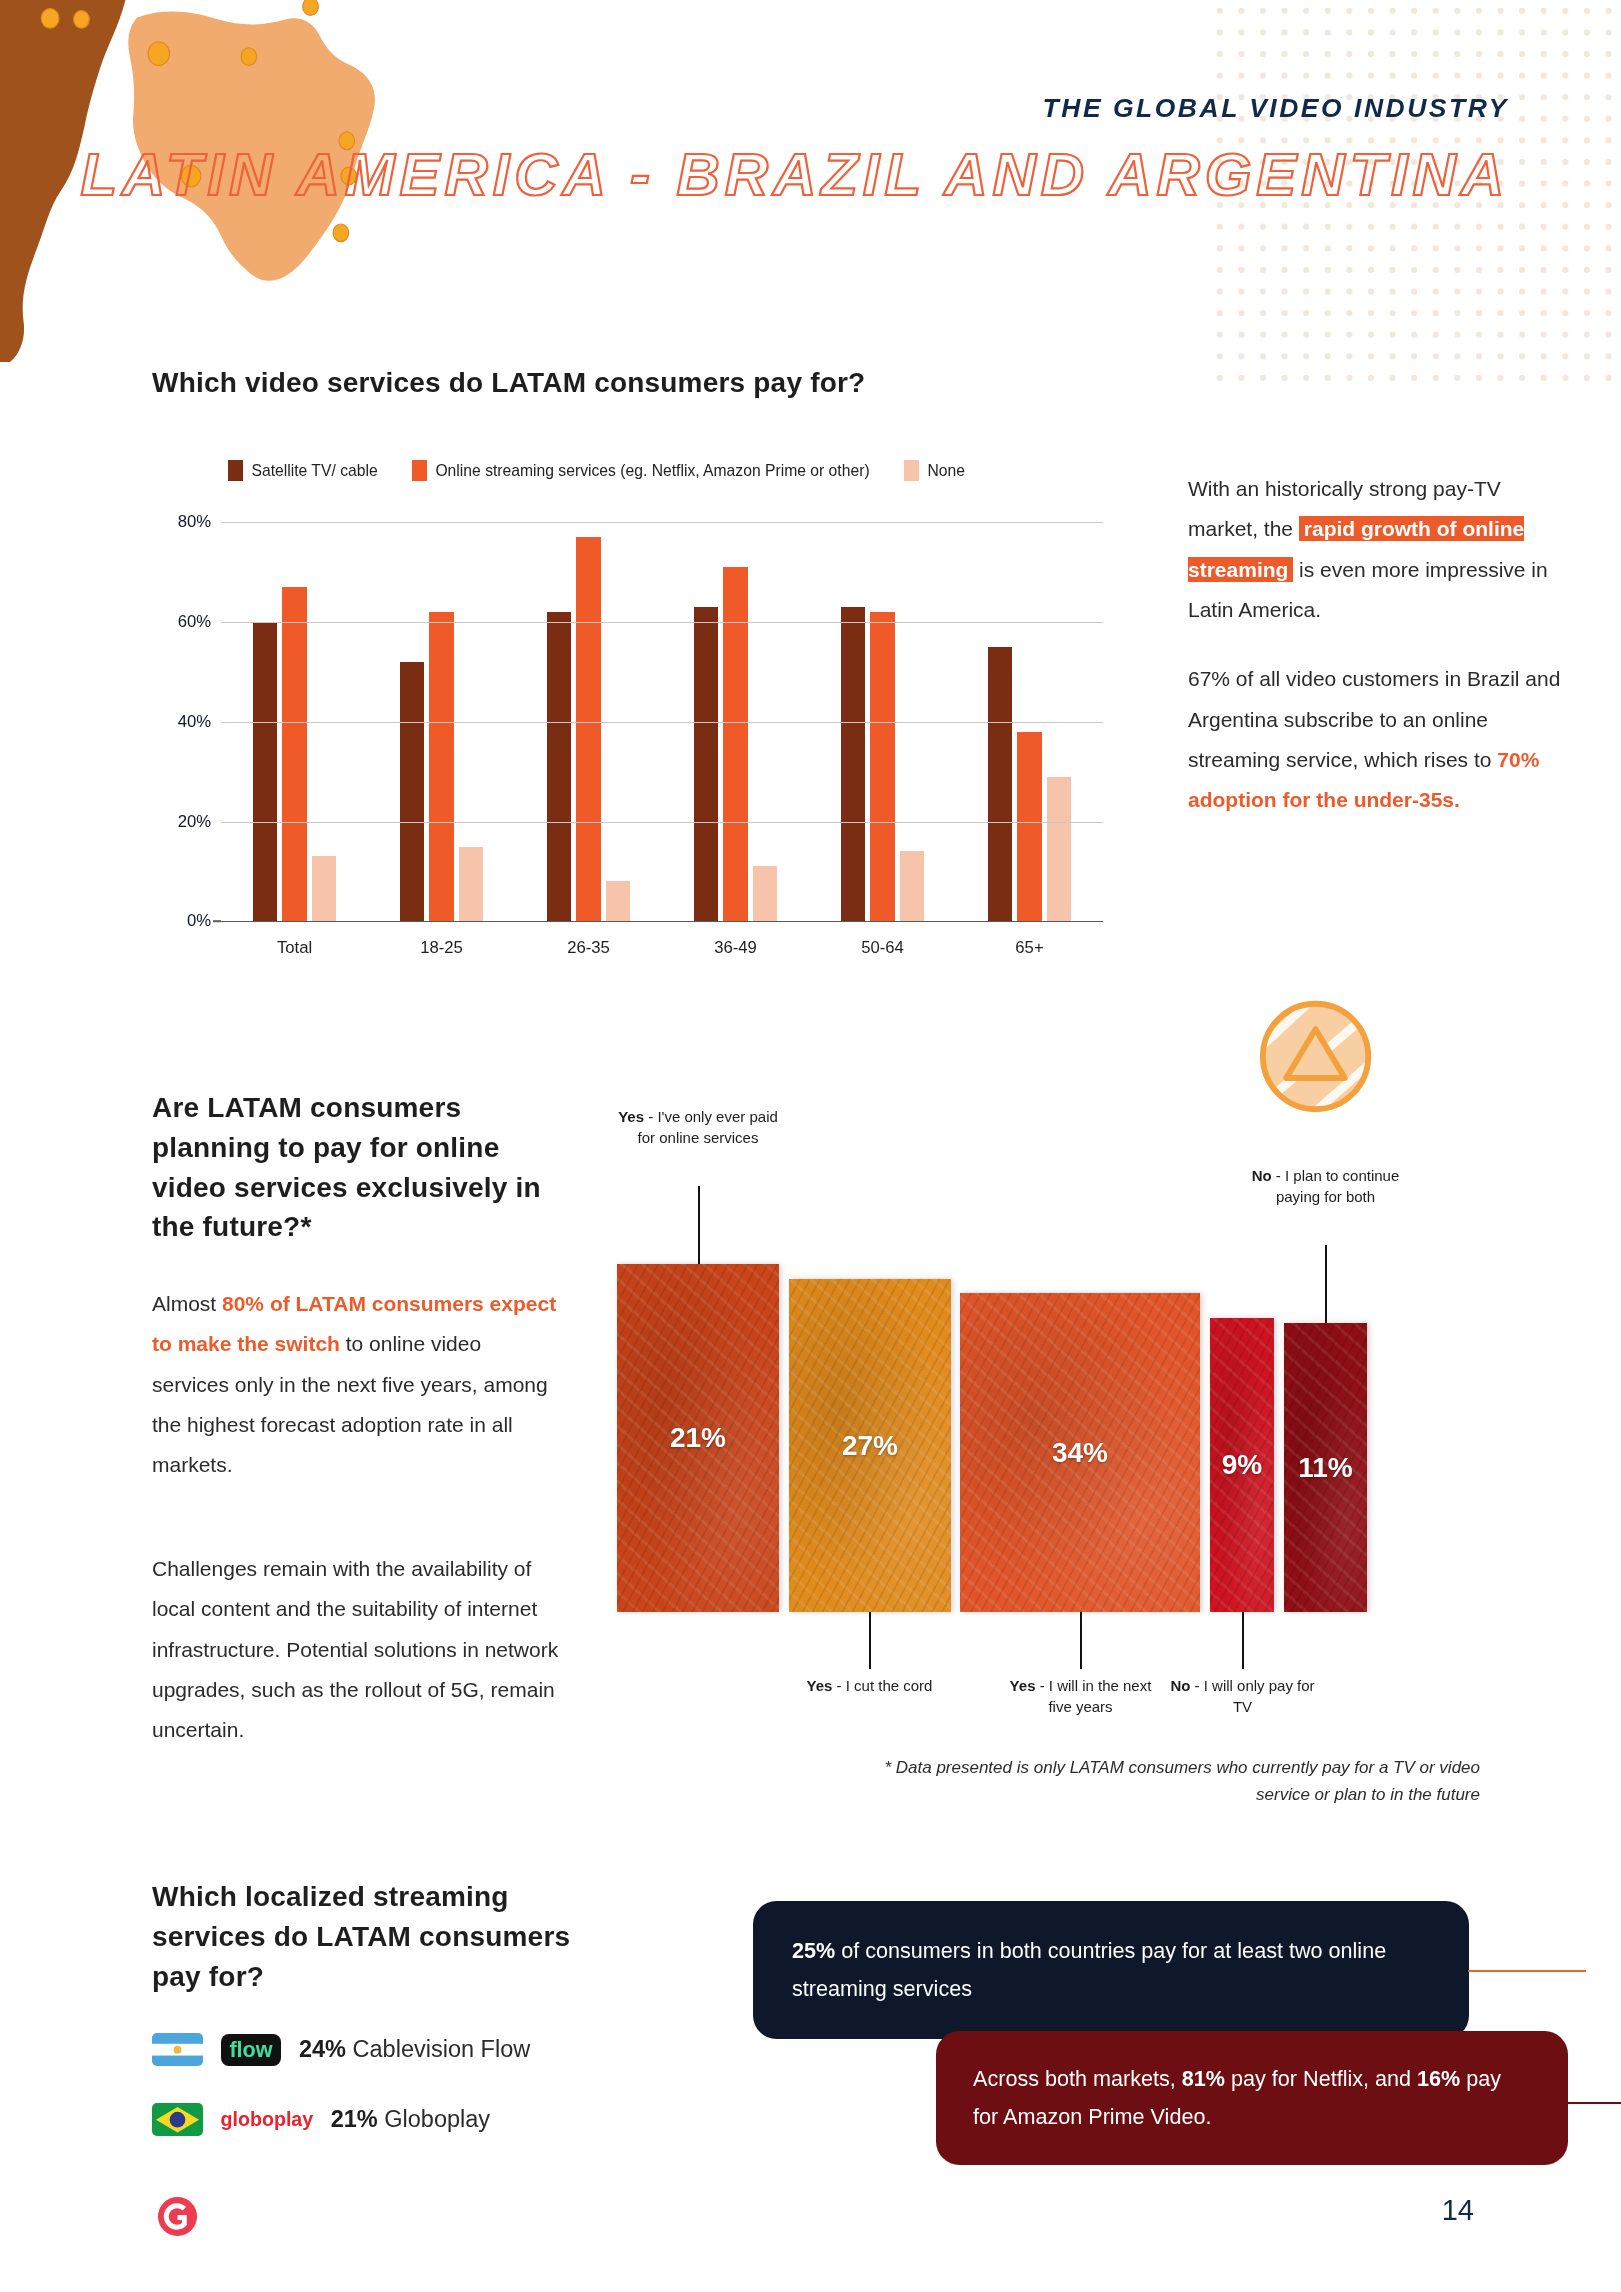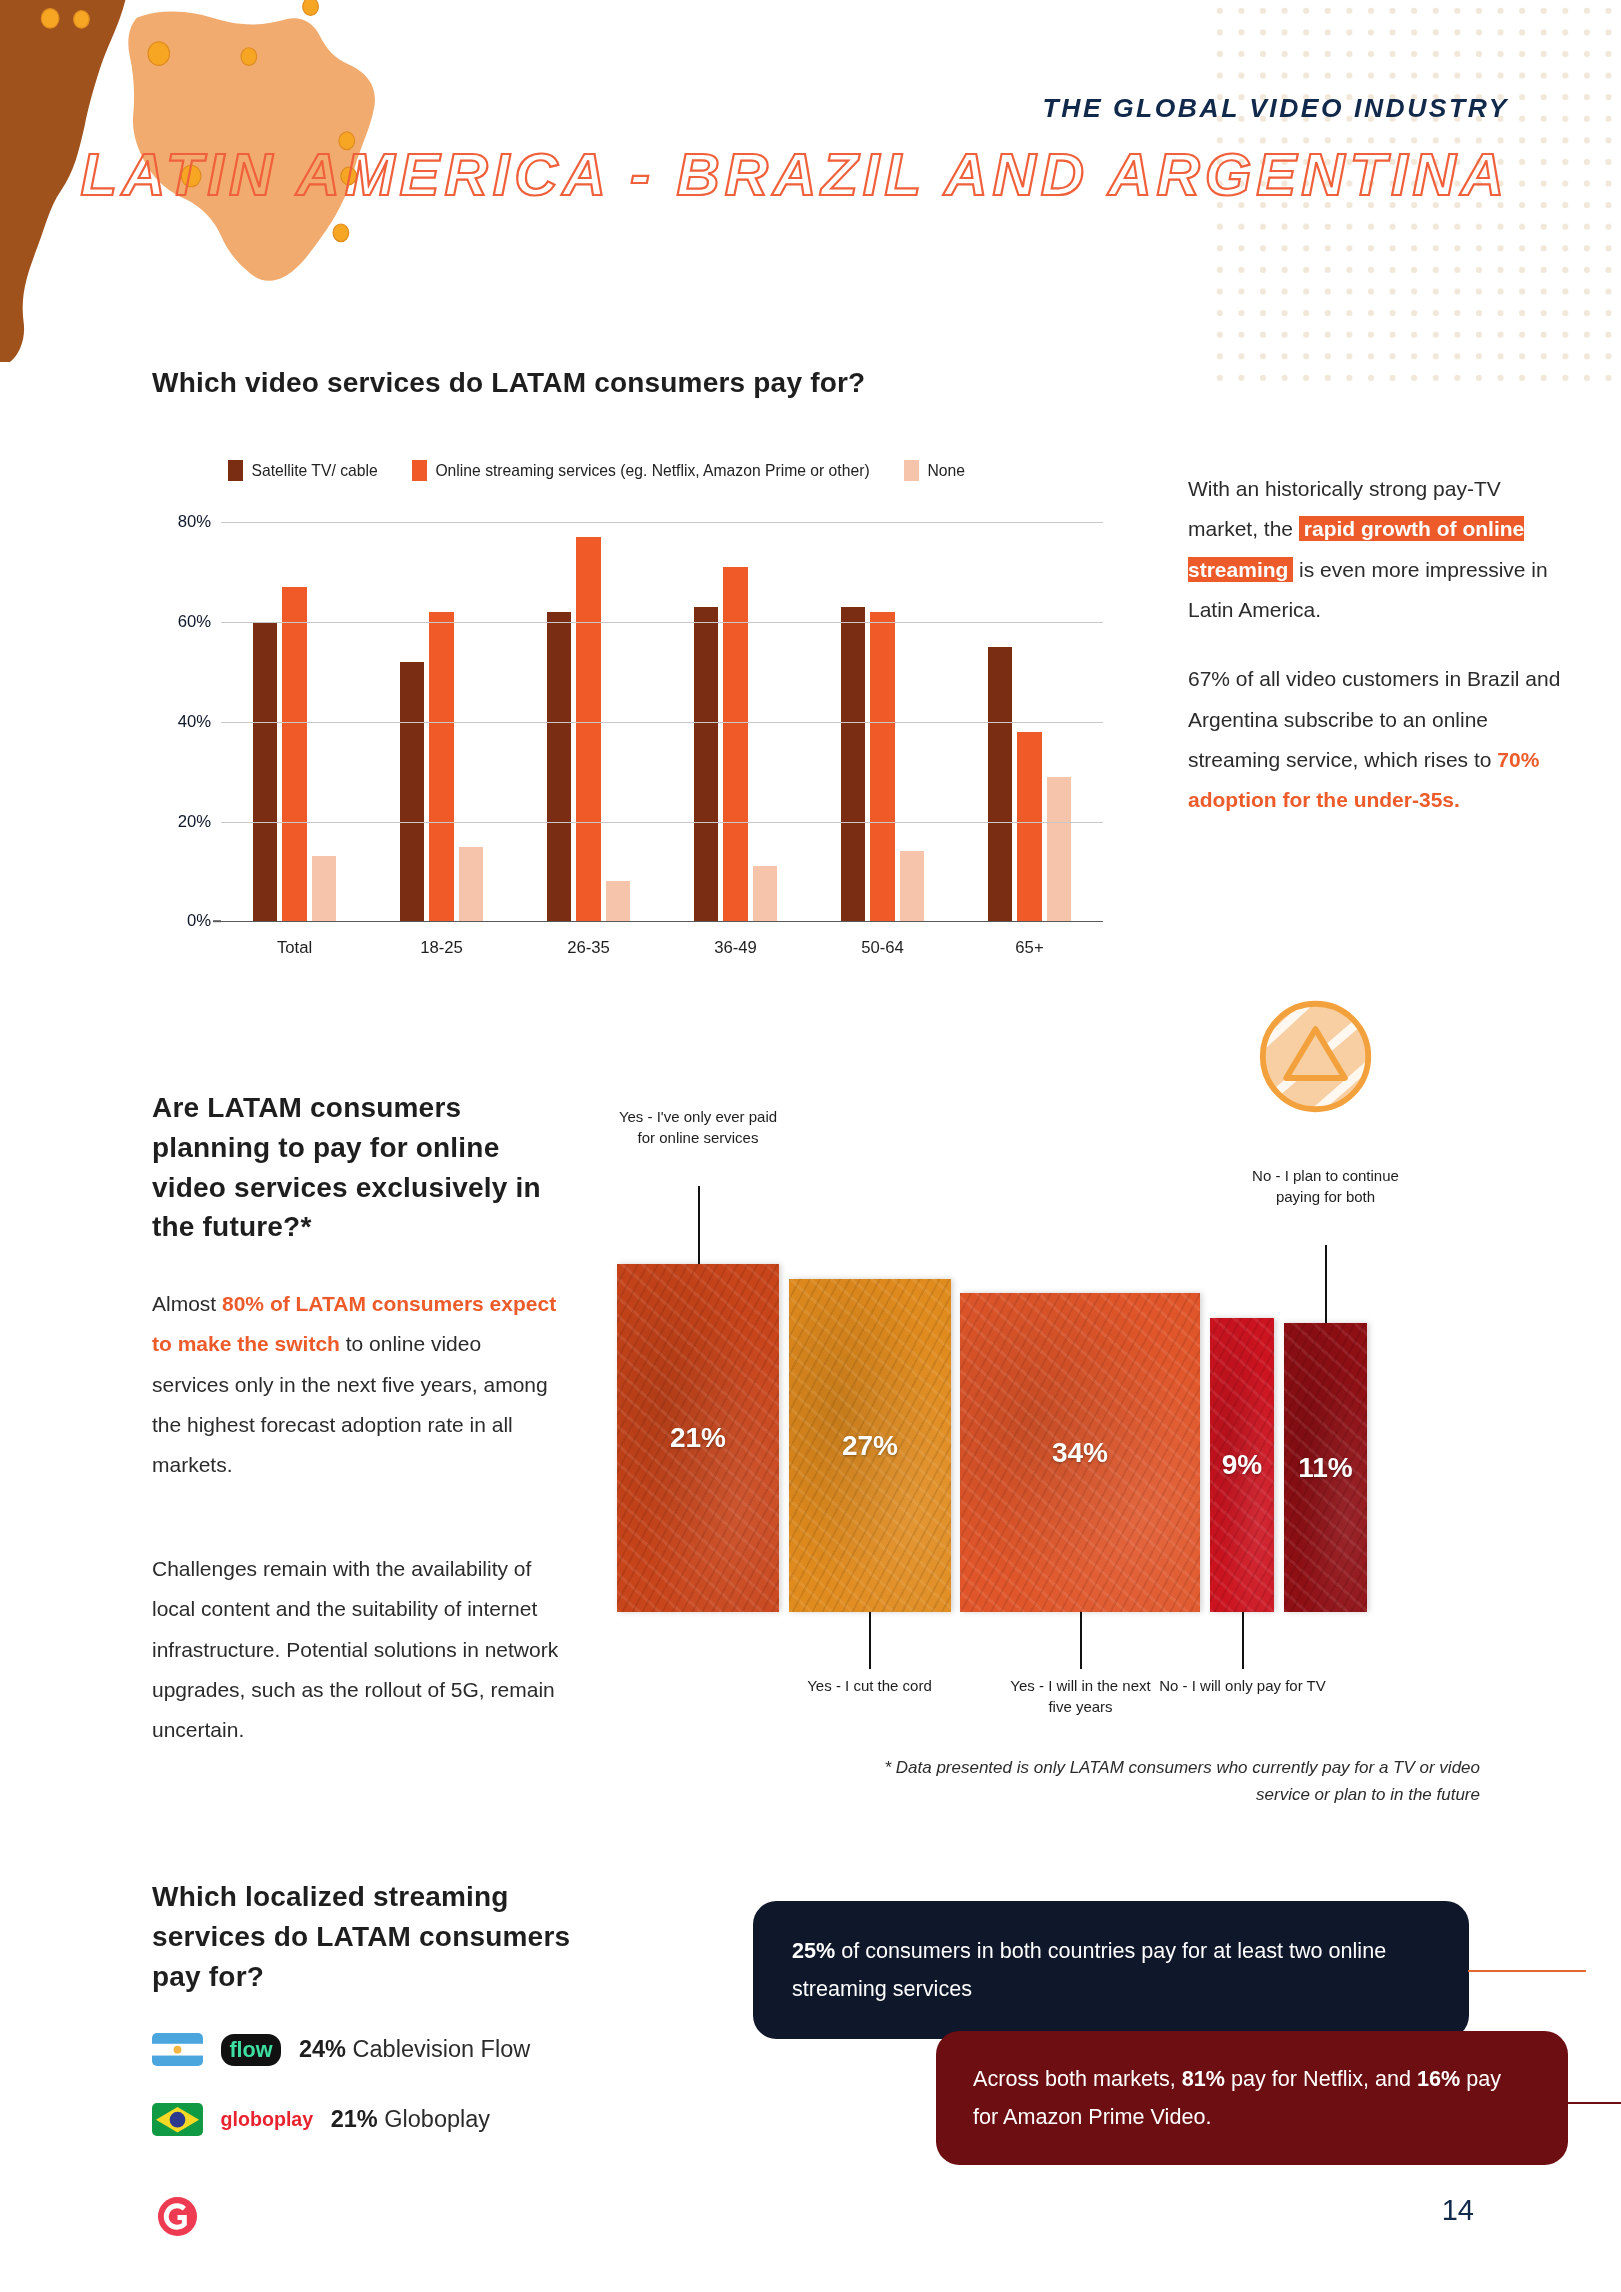--- a/index.html
+++ b/index.html
@@ -102,21 +102,21 @@
     opacity:.55;
     background-image:
       repeating-linear-gradient(118deg, rgba(0,0,0,.16) 0 2px, transparent 2px 8.8px),
       repeating-linear-gradient(42deg, rgba(255,255,255,.14) 0 2.9px, transparent 2.9px 13.7px),
       radial-gradient(ellipse at 30% 40%, rgba(0,0,0,.22), transparent 60%),
       radial-gradient(ellipse at 75% 70%, rgba(255,255,255,.18), transparent 55%);
   }
   .callout{
     position:absolute; font-size:15px; line-height:1.38; color:#1d1d1d; text-align:center;
   }
-  .callout b{ font-weight:normal; }
+  .callout b{ font-weight:bold; }
   .leader{ position:absolute; width:2px; background:#111; }
 
   #footnote{
     position:absolute; left:843px; top:1754px; width:637px;
     text-align:right; font-style:italic; font-size:17px;
     line-height:1.6; color:#2b2b2b;
   }
 
   
   #q3{ position:absolute; left:152px; top:1877px; width:470px; }
@@ -323,21 +323,21 @@
   <div class="q-heading">Which localized streaming services do LATAM consumers pay for?</div>
   <div id="svc-list">
       <div class="svc-row">
         <div class="flag"><svg viewBox="0 0 52 34">
             <rect width="52" height="34" fill="#fff"></rect>
             <rect width="52" height="11" fill="#4aa6dd"></rect>
             <rect y="23" width="52" height="11" fill="#4aa6dd"></rect>
             <circle cx="26" cy="17" r="4" fill="#f4b642"></circle>
           </svg></div>
         <div class="logo-chip">
-          <span style="background:#111;color:#3de0a0;font-weight:bold;font-size:21.6px;padding:2.9px 8.8px;border-radius:13px;font-family:'Liberation Sans',sans-serif;">flow</span>
+          <span style="background:#111;color:#3de0a0;font-weight:bold;font-size:21.6px;padding:2.9px 8.8px;border-radius:8px;font-family:'Liberation Sans',sans-serif;">flow</span>
         </div>
         <div class="svc-text"><b>24%</b> <span>Cablevision Flow</span></div>
       </div>
       <div class="svc-row">
         <div class="flag"><svg viewBox="0 0 52 34">
             <rect width="52" height="34" fill="#119a44"></rect>
             <path d="M26 4 L48 17 L26 30 L4 17 Z" fill="#f6d925"></path>
             <circle cx="26" cy="17" r="8" fill="#2b3a8f"></circle>
           </svg></div>
         <div class="logo-chip">

